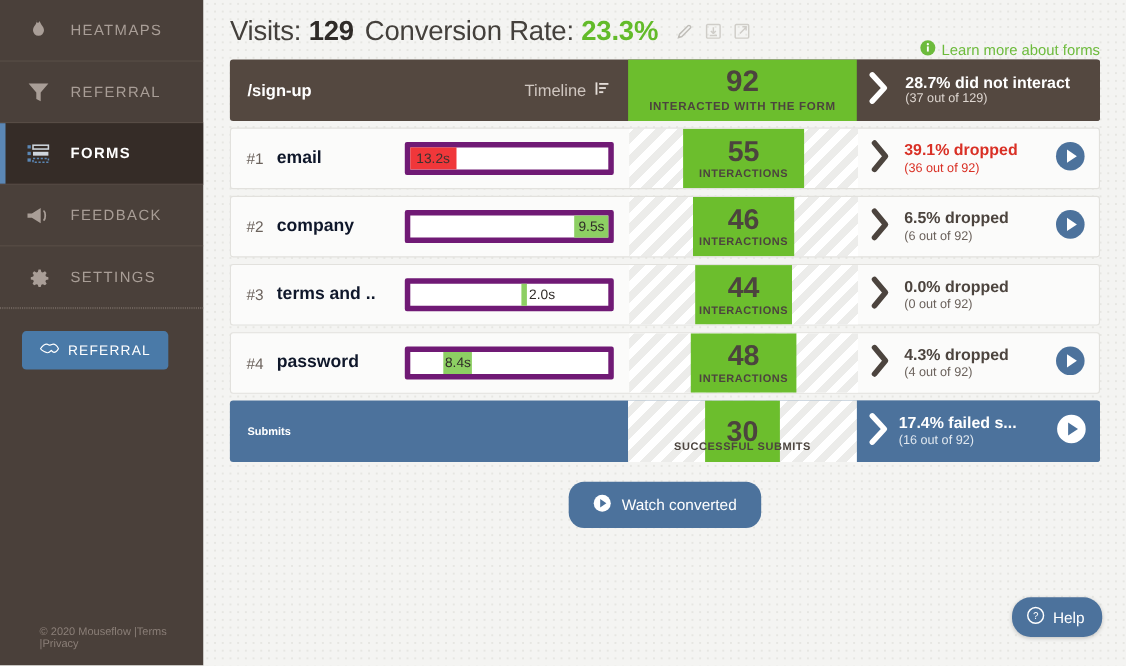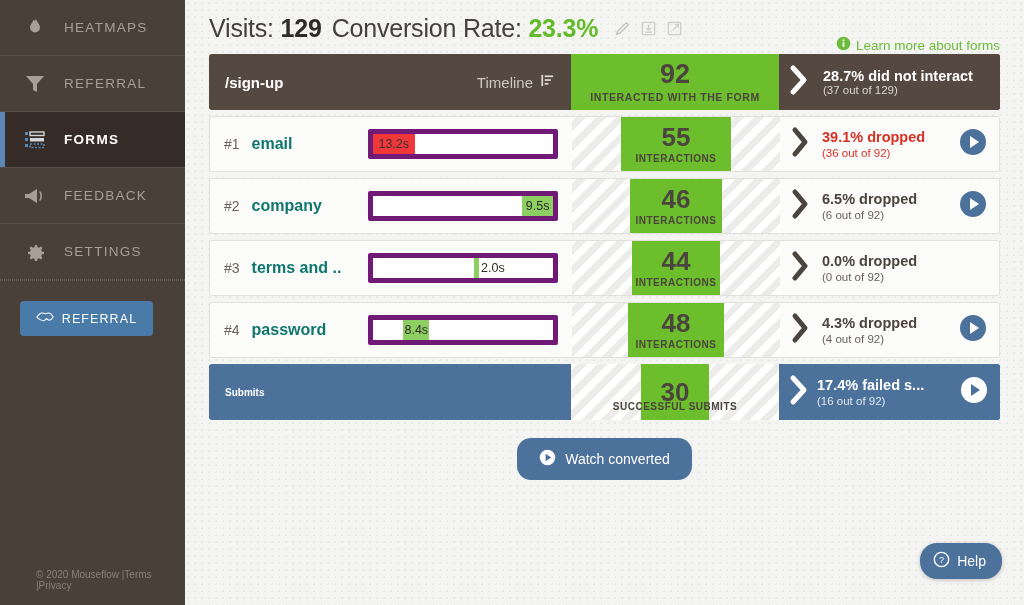--- a/index.html
+++ b/index.html
@@ -104,21 +104,21 @@
   .hrow .big-num { color: #4c443e; font-size: 27px; font-weight: 700; line-height: 1; }
   .hrow .sub-lbl { color: #4c443e; font-size: 10.5px; font-weight: 700; letter-spacing: 0.6px; margin-top: 3px; }
   .hrow .c-drop { background: #544840; padding-left: 8px; gap: 6px; }
   .hrow .d-main { color: #fff; font-weight: 700; font-size: 14.5px; line-height: 1.15; }
   .hrow .d-sub { color: #ded6d0; font-size: 11.5px; }
 
   
   .drow { background: #fbfbfa; border: 1px solid #e2e1dd; }
   .drow .c-label { padding: 0 14px; gap: 12px; }
   .rank { color: #6b625c; font-size: 14px; flex: 0 0 auto; }
-  .fname { color: #0f766e; font-size: 16px; font-weight: 700; flex: 0 0 auto; width: 104px; }
+  .fname { color: #0f172a; font-size: 16px; font-weight: 700; flex: 0 0 auto; width: 104px; }
 
   .timeline-track {
     position: relative; flex: 1; height: 30px;
     background: #ffffff; border: 5px solid #701a75; border-radius: 2px;
   }
   .tl-bar {
     position: absolute; top: 0; bottom: 0;
     display: flex; align-items: center; justify-content: center;
   }
   .tl-bar.red   { background: #f0373a; }

